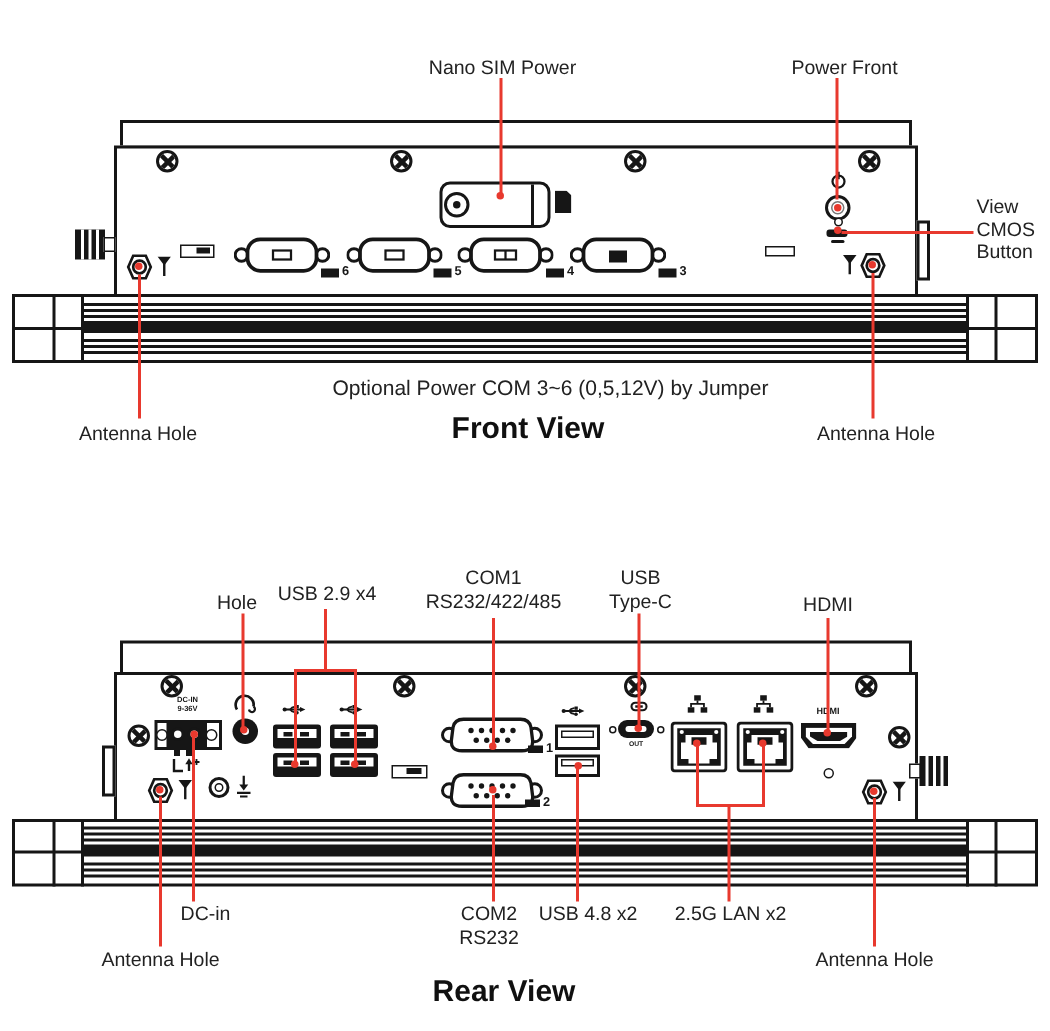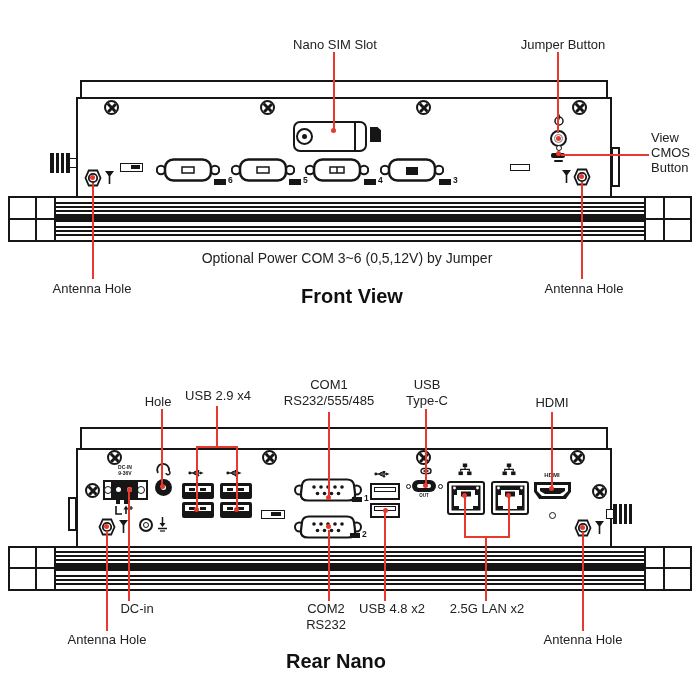--- a/index.html
+++ b/index.html
@@ -9,21 +9,21 @@
   .abs{position:absolute;}
   .o{position:absolute;border:2px solid var(--ink);background:#fff;box-sizing:border-box;}
   .blk{position:absolute;background:var(--ink);}
   .v{position:absolute;width:2px;background:var(--red);}
   .h{position:absolute;height:2px;background:var(--red);}
   .d{position:absolute;width:5px;height:5px;border-radius:50%;background:var(--red);}
   .lbl{position:absolute;transform:translateX(-50%);font-size:13px;line-height:15.5px;
        color:var(--text);white-space:nowrap;text-align:center;}
   .lblL{position:absolute;font-size:13px;line-height:15px;color:var(--text);text-align:left;}
   .ttl{position:absolute;transform:translateX(-50%);font-size:20px;font-weight:700;color:#101010;white-space:nowrap;}
-  .cap{position:absolute;transform:translateX(-50%);font-size:14px;color:var(--text);white-space:nowrap;}
+  .cap{position:absolute;transform:translateX(-50%);font-size:14px;color:var(--text);white-space:nowrap;margin-left:20px;}
   .legend{position:absolute;transform:translateX(-50%);font-weight:700;color:var(--ink);
           white-space:nowrap;text-align:center;}
   .tagnum{position:absolute;font-size:8.5px;font-weight:700;color:var(--ink);}
   .screw{position:absolute;width:15px;height:15px;border:2px solid var(--ink);border-radius:50%;
          background:#fff;box-sizing:border-box;overflow:hidden;}
   .screw::before,.screw::after{content:"";position:absolute;left:50%;top:50%;width:15px;height:3px;
          background:var(--ink);transform:translate(-50%,-50%) rotate(45deg);}
   .screw::after{transform:translate(-50%,-50%) rotate(-45deg);}
   .usbp{position:absolute;width:32px;height:16px;background:var(--ink);border-radius:2px;}
   .usbp .sl{position:absolute;left:3px;top:3px;width:26px;height:6px;background:#fff;}
@@ -143,27 +143,27 @@
     <div class="v" style="left:333px;top:52px;height:77px"></div>
     <div class="d" style="left:331px;top:128px"></div>
     <div class="v" style="left:557px;top:52px;height:81px"></div>
     <div class="h" style="left:561px;top:153.5px;width:88px"></div>
     <div class="d" style="left:556px;top:151px"></div>
     <div class="d" style="left:90px;top:175px"></div>
     <div class="v" style="left:92px;top:183px;height:96px"></div>
     <div class="d" style="left:579px;top:174px"></div>
     <div class="v" style="left:581px;top:182px;height:97px"></div>
 
-    <div class="lbl" style="left:335px;top:37px">Nano SIM Slot</div>
-    <div class="lbl" style="left:563px;top:37px">Jumper Button</div>
+    <div class="lbl" style="left:335px;top:37px">Nano SIM Power</div>
+    <div class="lbl" style="left:563px;top:37px">Power Front</div>
     <div class="lblL" style="left:651px;top:130px;width:50px;white-space:normal">View CMOS Button</div>
     <div class="lbl" style="left:92px;top:281px">Antenna Hole</div>
     <div class="lbl" style="left:584px;top:281px">Antenna Hole</div>
     <div class="cap" style="left:347px;top:250px">Optional Power COM 3~6 (0,5,12V) by Jumper</div>
-    <div class="ttl" style="left:352px;top:285px">Front View</div>
+    <div class="ttl" style="left:352px;top:275px">Front View</div>
   </div>
 
   <div>
 
     <div class="o" style="left:80px;top:427px;width:528px;height:23px"></div>
     <div class="o" style="left:76px;top:448px;width:536px;height:100px;border-width:2.2px"></div>
     <div class="o" style="left:68px;top:497px;width:9px;height:34px"></div>
     <div class="o" style="left:606px;top:509px;width:8px;height:10px;border-width:1.5px"></div>
     <div class="blk" style="left:613px;top:504px;width:19px;height:20px"></div>
     <div class="abs" style="left:617px;top:504px;width:1.5px;height:20px;background:#fff"></div>
@@ -405,31 +405,31 @@
     <div class="v" style="left:485px;top:537px;height:64px"></div>
     <div class="d" style="left:104px;top:524px"></div>
     <div class="v" style="left:106px;top:531px;height:100px"></div>
     <div class="d" style="left:580px;top:525px"></div>
     <div class="v" style="left:582px;top:532px;height:99px"></div>
 
     <div class="lbl" style="left:158px;top:394px">Hole</div>
     <div class="lbl" style="left:218px;top:388px">USB 2.9 x4</div>
     <div class="lbl" style="left:329px;top:377px">
         <span style="display:block">COM1</span>
-        <span style="display:block">RS232/555/485</span>
+        <span style="display:block">RS232/422/485</span>
       </div>
     <div class="lbl" style="left:427px;top:377px">
         <span style="display:block">USB</span>
         <span style="display:block">Type-C</span>
       </div>
     <div class="lbl" style="left:552px;top:395px">HDMI</div>
     <div class="lbl" style="left:137px;top:601px">DC-in</div>
     <div class="lbl" style="left:326px;top:601px">
         <span style="display:block">COM2</span>
         <span style="display:block">RS232</span>
       </div>
     <div class="lbl" style="left:392px;top:601px">USB 4.8 x2</div>
     <div class="lbl" style="left:487px;top:601px">2.5G LAN x2</div>
     <div class="lbl" style="left:107px;top:632px">Antenna Hole</div>
     <div class="lbl" style="left:583px;top:632px">Antenna Hole</div>
-    <div class="ttl" style="left:336px;top:650px">Rear Nano</div>
+    <div class="ttl" style="left:336px;top:650px">Rear View</div>
   </div>
 </div>
 
 </body></html>

